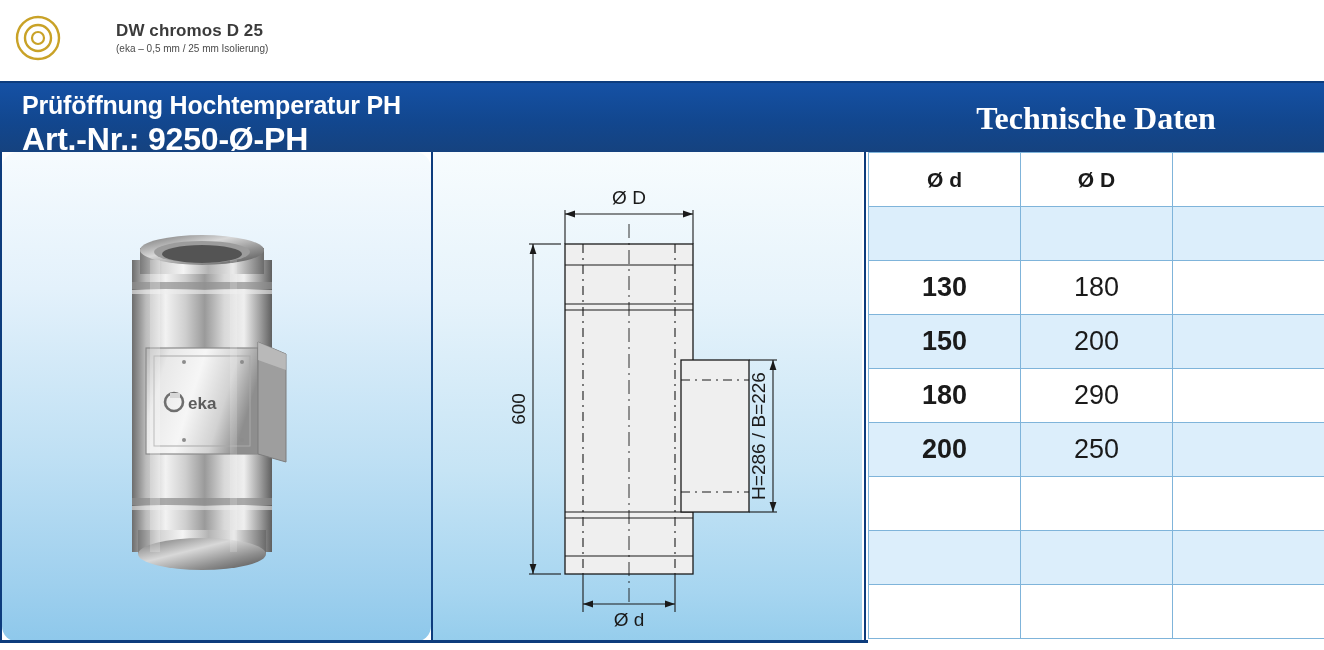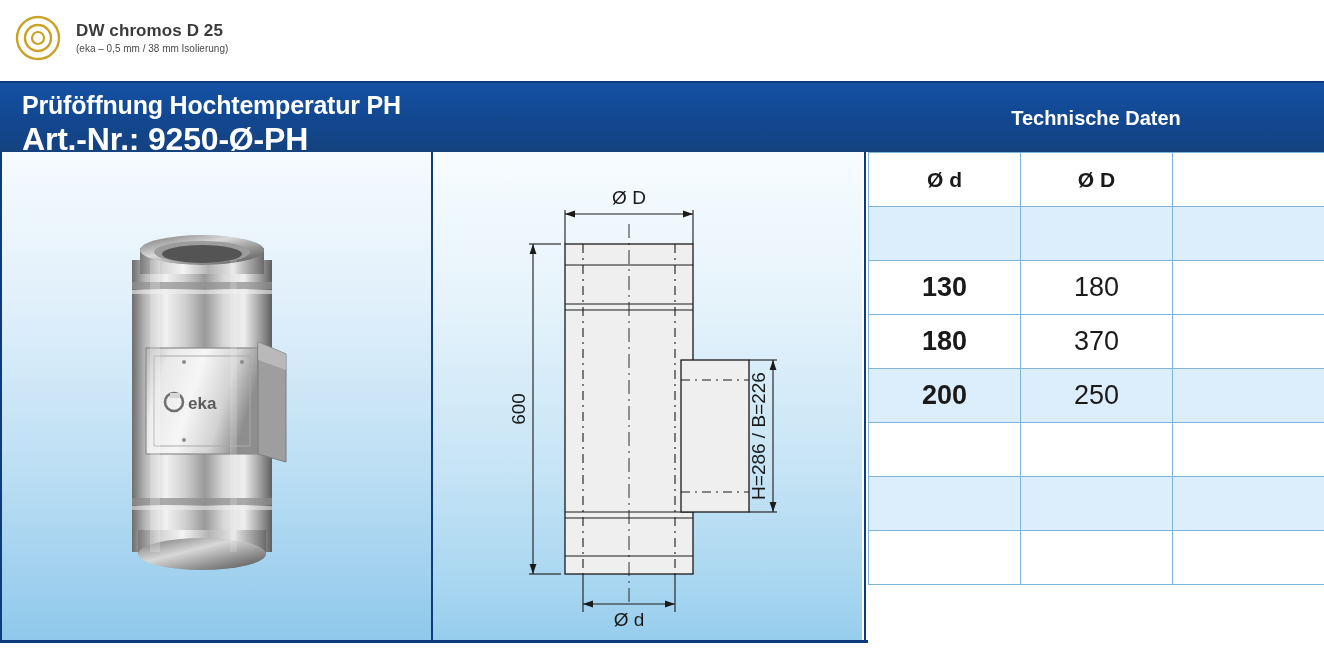--- a/index.html
+++ b/index.html
@@ -18,20 +18,21 @@
   }
 
   
   .brandbar {
     position: absolute;
     left: 0; top: 0;
     width: 1324px; height: 76px;
     display: flex;
     align-items: center;
     padding-left: 14px;
+    gap: 40px;
   }
   .brand-logo {
     width: 48px; height: 48px;
     flex: 0 0 48px;
     display: flex; align-items: center; justify-content: center;
   }
   .brand-text {
     margin-left: 14px;
     line-height: 1.1;
   }
@@ -73,37 +74,39 @@
   }
   .header-right {
     position: absolute;
     left: 868px; top: 0;
     width: 456px; height: 71px;
     display: flex;
     align-items: center;
     justify-content: center;
     color: #ffffff;
     font-weight: bold;
-    font-size: 20px;
+    font-size: 32px;
+    font-family: Liberation Serif, serif;
   }
 
   
   .content {
     position: absolute;
     left: 0; top: 152px;
     width: 1324px; height: 490px;
   }
 
   
   .photo-panel {
     position: absolute;
     left: 2px; top: 0;
     width: 429px; height: 490px;
     background: linear-gradient(180deg,#f6fbfe 0%, #e3f1fb 28%, #bfe0f4 62%, #9fd0ee 88%, #8ec8eb 100%);
     overflow: hidden;
+    border-radius: 16px;
   }
   .photo-wrap {
     position: absolute;
     left: 108px; top: 78px;
     width: 195px; height: 360px;
   }
 
   
   .drawing-panel {
     position: absolute;
@@ -168,21 +171,21 @@
   <div class="brandbar">
     <div class="brand-logo">
       <svg width="46" height="46" viewBox="0 0 46 46">
         <circle cx="23" cy="23" r="21" fill="none" stroke="#c9a227" stroke-width="2.4"></circle>
         <circle cx="23" cy="23" r="13" fill="none" stroke="#c9a227" stroke-width="2.4"></circle>
         <circle cx="23" cy="23" r="6" fill="none" stroke="#c9a227" stroke-width="2.2"></circle>
       </svg>
     </div>
     <div class="brand-text">
       <div class="brand-title">DW chromos D 25</div>
-      <div class="brand-sub">(eka – 0,5 mm / 38 mm Isolierung)</div>
+      <div class="brand-sub">(eka – 0,5 mm / 25 mm Isolierung)</div>
     </div>
   </div>
 
   <div class="headerband">
     <div class="header-left">
       <div class="header-title">Prüföffnung Hochtemperatur  PH</div>
       <div class="header-artnr">Art.-Nr.: 9250-Ø-PH</div>
     </div>
     <div class="header-right">Technische Daten</div>
   </div>
@@ -336,23 +339,28 @@
           <tr class="alt">
             <td class="c1 bold"></td>
             <td class="c2"></td>
             <td class="c3"></td>
           </tr>
           <tr>
             <td class="c1 bold">130</td>
             <td class="c2">180</td>
             <td class="c3"></td>
           </tr>
+          <tr class="alt">
+            <td class="c1 bold">150</td>
+            <td class="c2">200</td>
+            <td class="c3"></td>
+          </tr>
           <tr>
             <td class="c1 bold">180</td>
-            <td class="c2">370</td>
+            <td class="c2">290</td>
             <td class="c3"></td>
           </tr>
           <tr class="alt">
             <td class="c1 bold">200</td>
             <td class="c2">250</td>
             <td class="c3"></td>
           </tr>
           <tr>
             <td class="c1 bold"></td>
             <td class="c2"></td>

